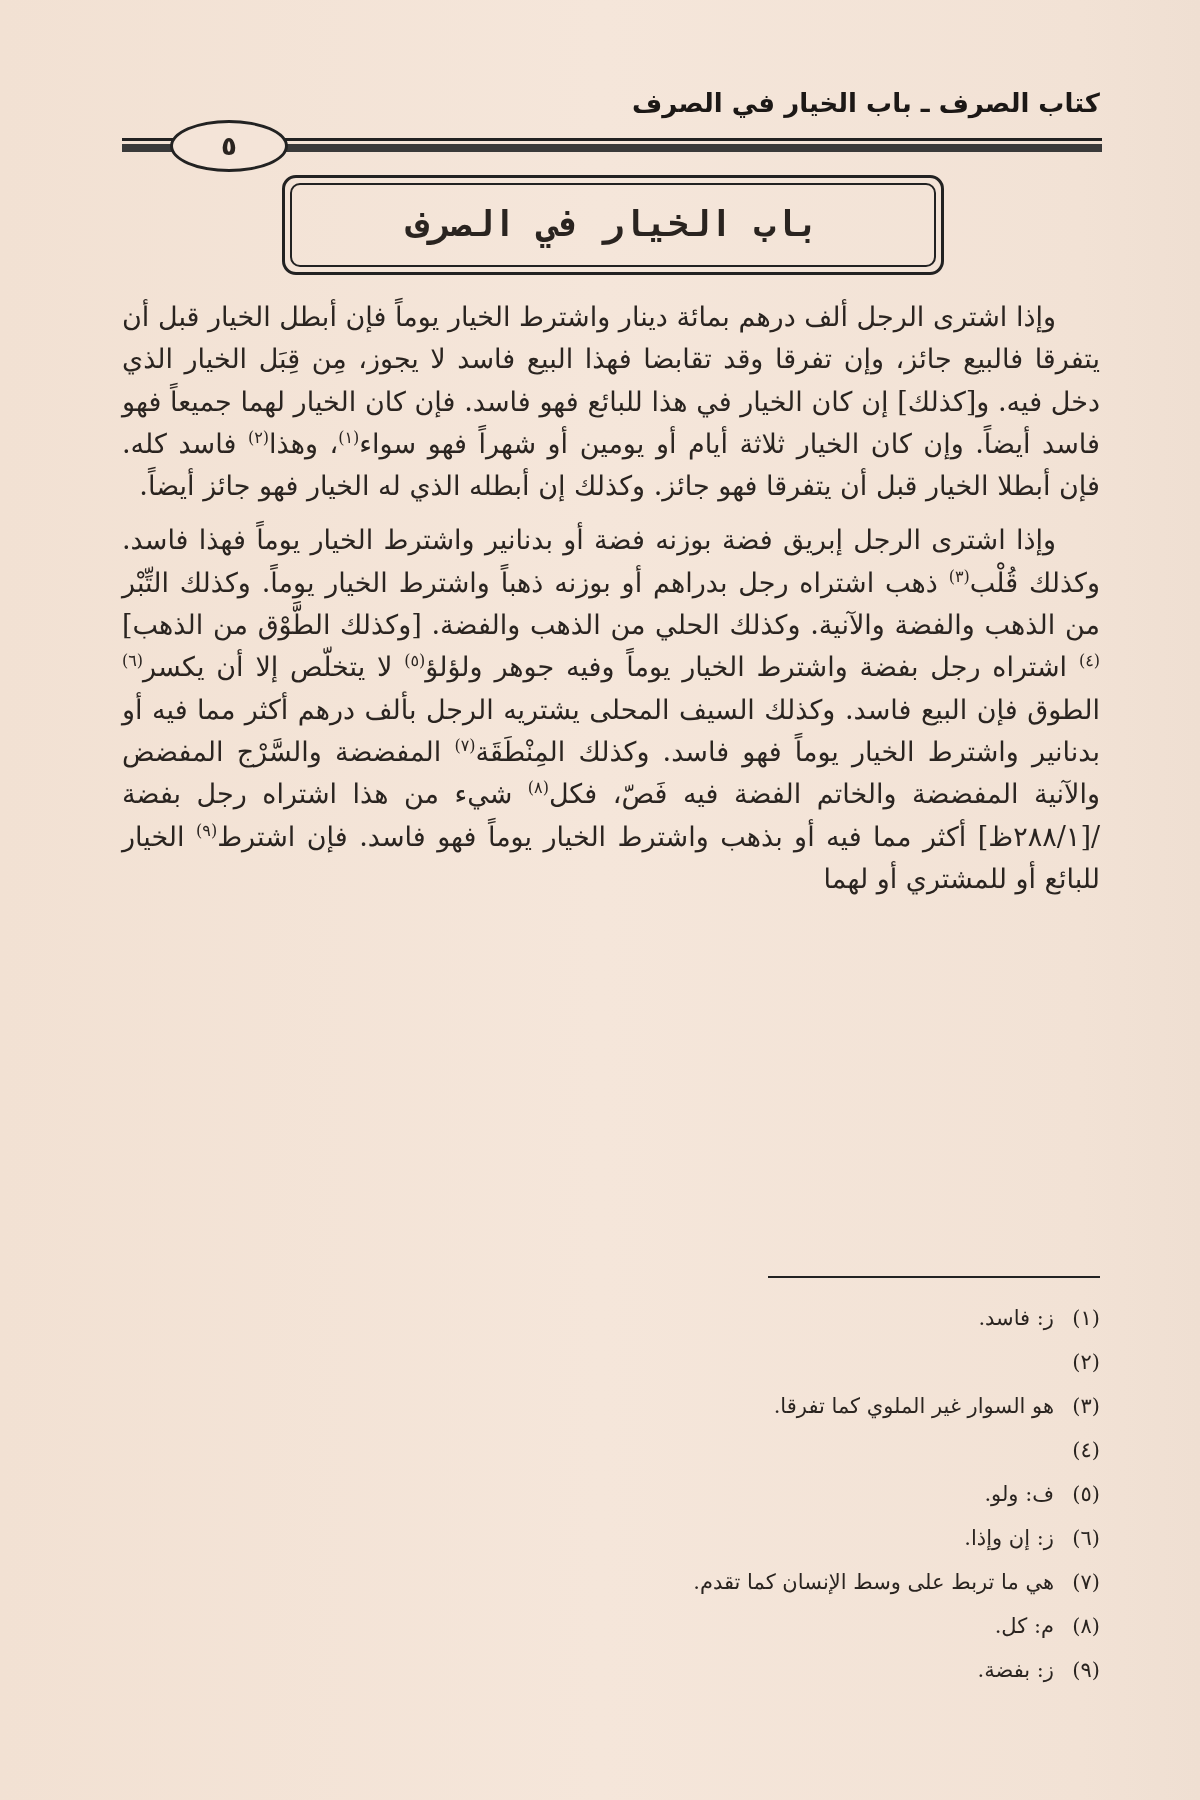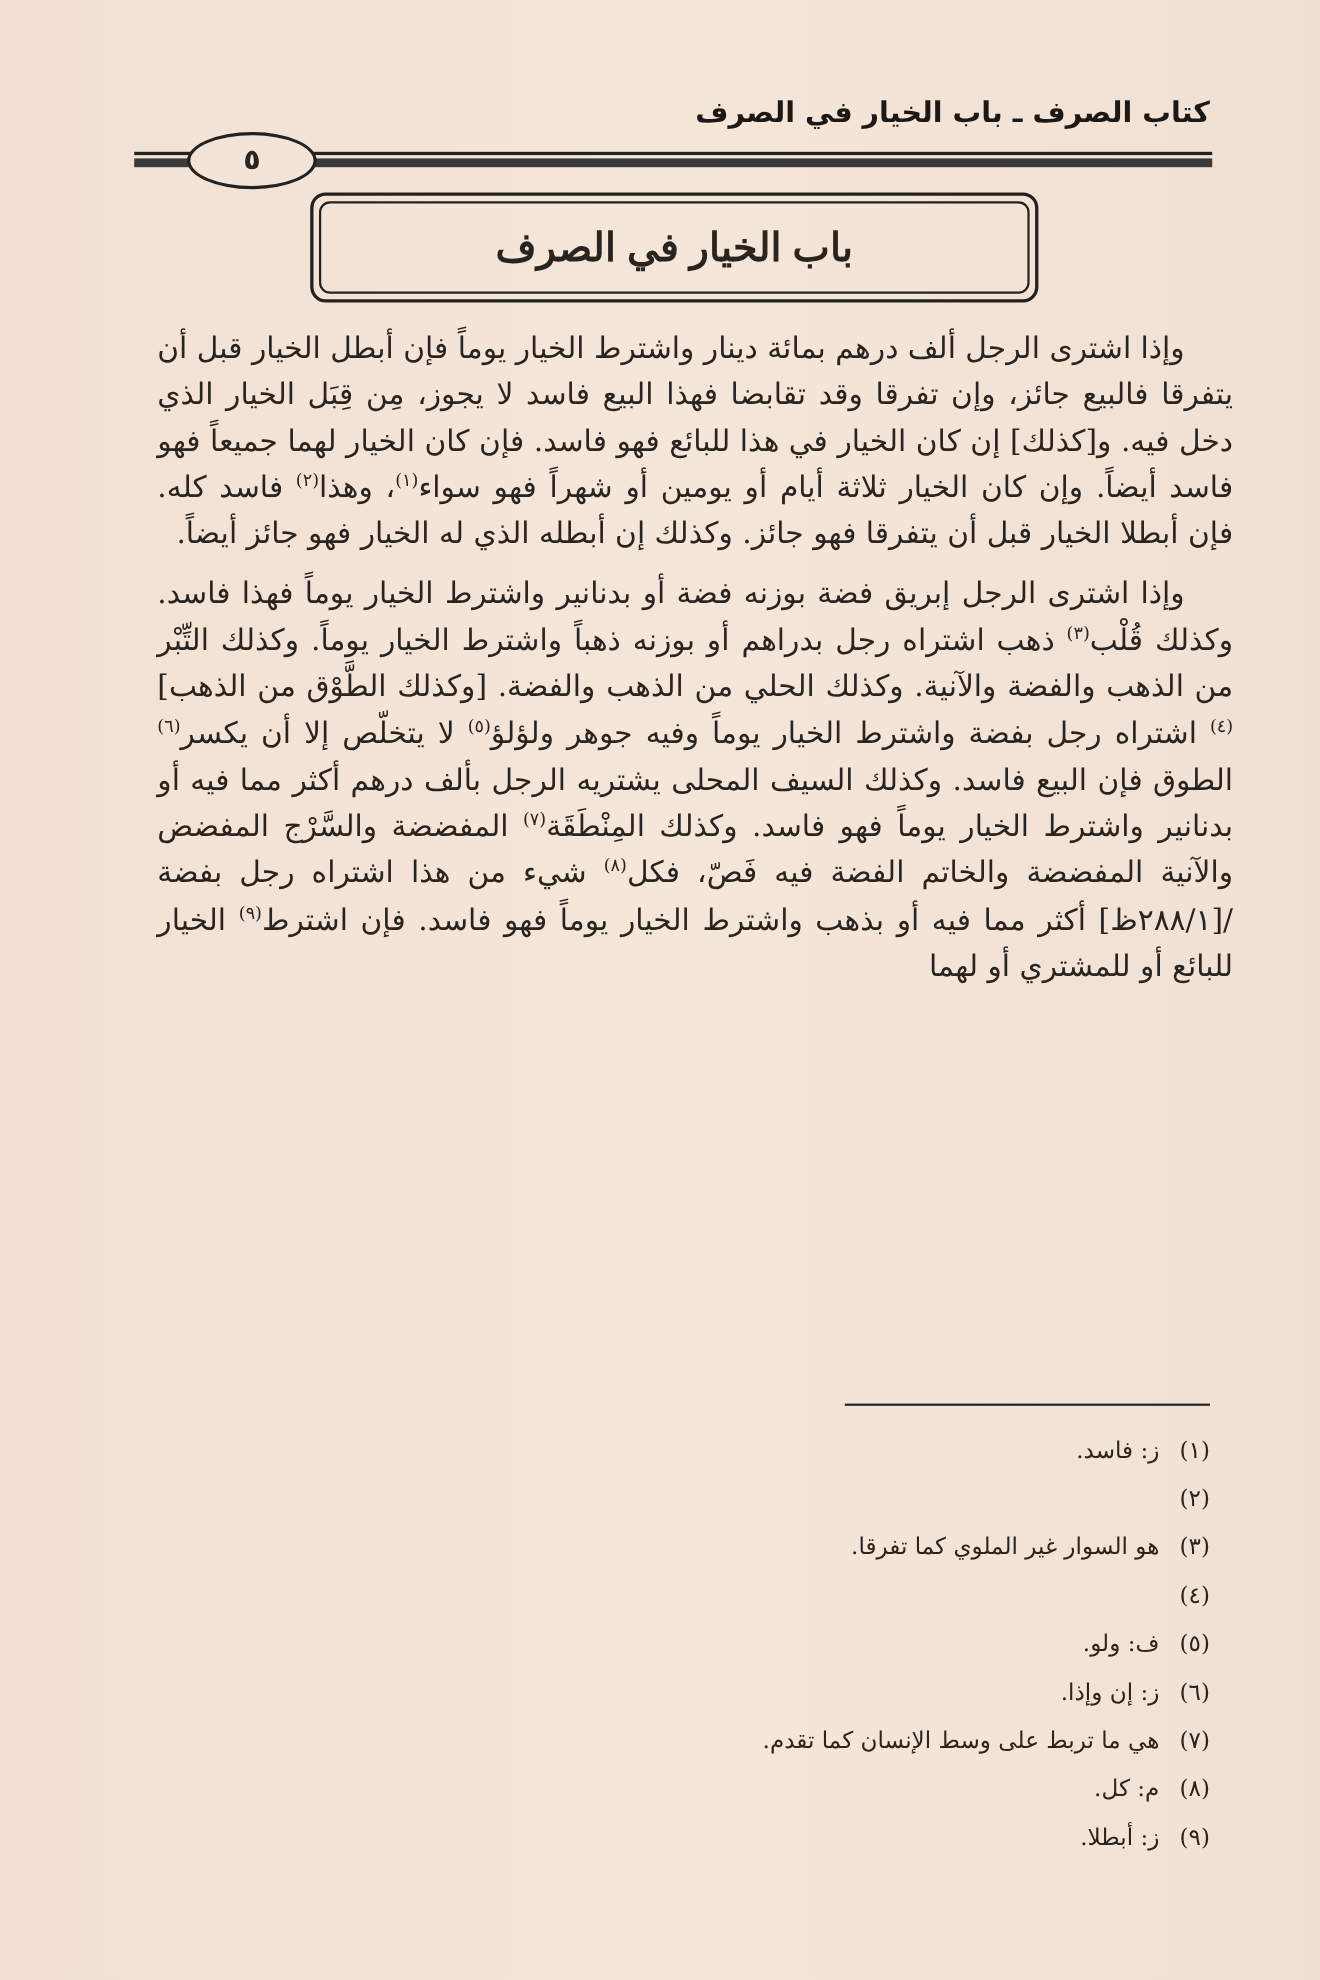--- a/index.html
+++ b/index.html
@@ -34,26 +34,26 @@
   .title-box {
     position:absolute; top:175px; left:282px; width:662px; height:100px;
   }
   .title-box .frame-outer, .title-box .frame-inner {
     position:absolute; border:3px solid #222; border-radius:14px;
   }
   .title-box .frame-outer { inset:0; }
   .title-box .frame-inner { inset:8px; border-width:2px; border-radius:10px; }
   .title-box .title {
     position:absolute; inset:0; display:flex; align-items:center; justify-content:center;
-    direction:rtl; font-size:36px; font-weight:bold; font-family:Liberation Sans, sans-serif;
+    direction:rtl; font-size:36px; font-weight:bold; font-family:Liberation Mono, monospace;
   }
   .body-text {
     position:absolute; top:296px; left:122px; width:978px;
     direction:rtl; text-align:justify; text-align-last:right;
-    font-size:27px; line-height:42.3px;margin-left:21px;
+    font-size:27px; line-height:42.3px;
   }
   .body-text p { margin:0; text-indent:44px; }
   .body-text p + p { margin-top:12px; }
   sup { font-size:16px; line-height:0; }
   .fn-rule {
     position:absolute; top:1276px; left:768px; width:332px; height:2px; background:#222;
   }
   .footnotes {
     position:absolute; top:1296px; right:100px; width:900px;
     direction:rtl; font-size:21px; line-height:44px;
@@ -113,15 +113,15 @@
   <div class="fn">
       <span class="num">(٧)</span>
       <span>هي ما تربط على وسط الإنسان كما تقدم.</span>
     </div>
   <div class="fn">
       <span class="num">(٨)</span>
       <span>م: كل.</span>
     </div>
   <div class="fn">
       <span class="num">(٩)</span>
-      <span>ز: أبطلا.</span>
+      <span>ز: بفضة.</span>
     </div>
 </div>
 
 </body></html>

